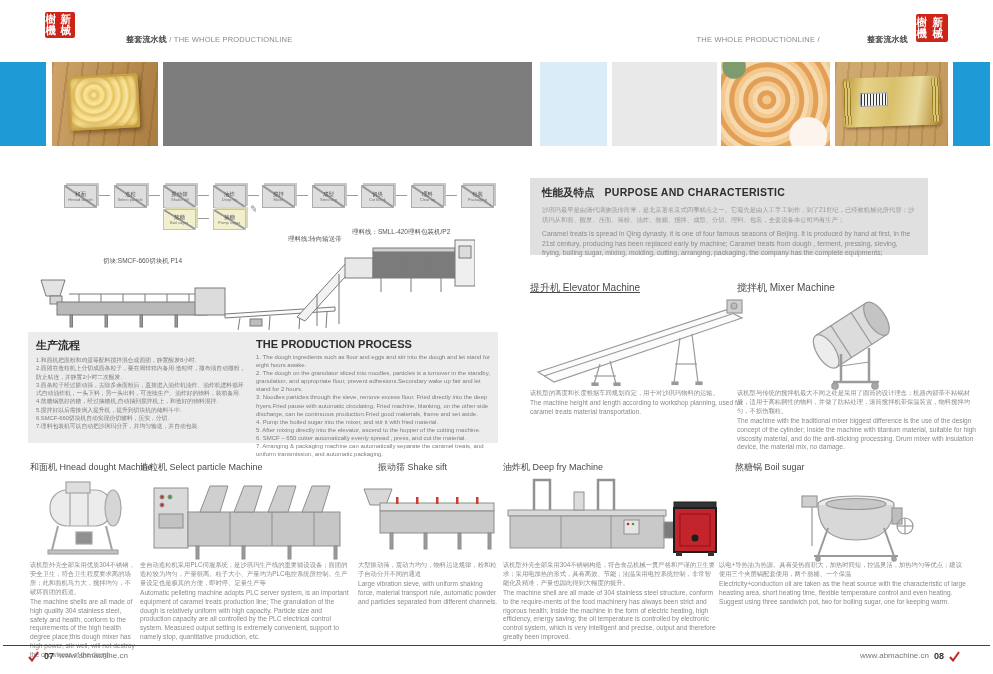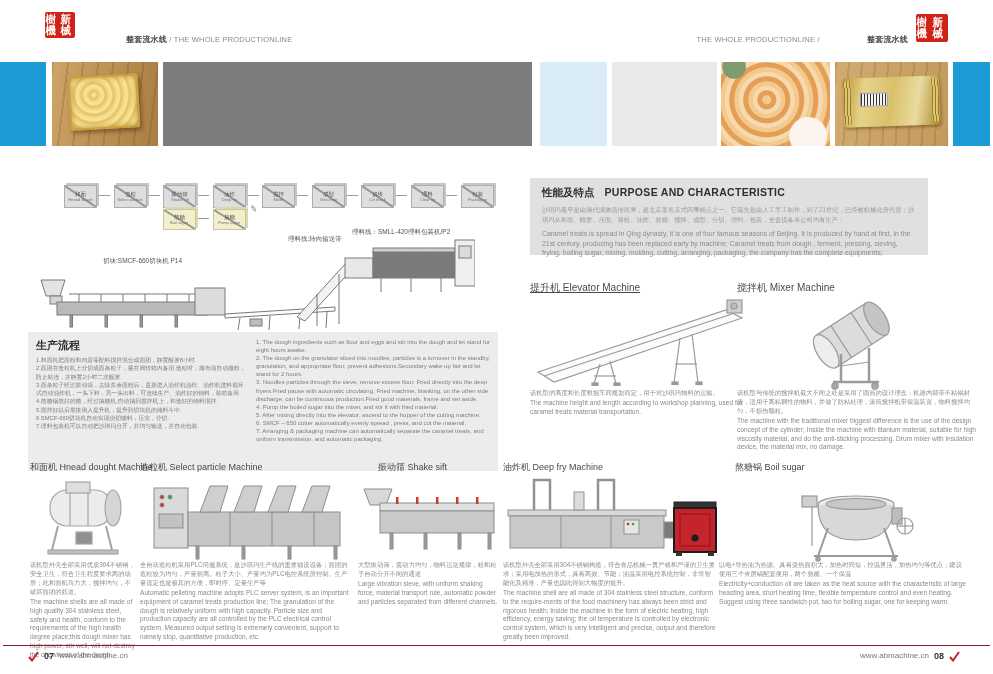--- a/index.html
+++ b/index.html
@@ -65,21 +65,21 @@
   .purpose-title .en{margin-left:10px;letter-spacing:.3px;}
   .p-cn{margin-top:5px;font-size:6.3px;line-height:10px;color:#999;}
   .p-en{margin-top:4px;font-size:6.9px;line-height:9.5px;color:#8c8c8c;}
 
   
   .feat-title{position:absolute;font-size:10px;color:#4a4a4a;white-space:nowrap;}
   .cap-cn{font-size:6.3px;line-height:9px;color:#8a8a8a;}
   .cap-en{font-size:6.6px;line-height:8.8px;color:#8a8a8a;margin-top:2px;}
 
   
-  .process{position:absolute;left:28px;top:332px;width:470px;height:139px;background:#ececec;box-sizing:border-box;}
+  .process{position:absolute;left:28px;top:332px;width:470px;height:111px;background:#ececec;box-sizing:border-box;}
   .proc-col-cn{position:absolute;left:8px;top:6px;width:212px;}
   .proc-col-en{position:absolute;left:228px;top:6px;width:236px;}
   .proc-title{font-size:11px;font-weight:bold;color:#2d2d2d;margin-bottom:3px;}
   .proc-list{margin:0;padding:0;list-style:none;}
   .proc-col-cn li{font-size:5.8px;line-height:8.3px;color:#7d7d7d;}
   .proc-col-en li{font-size:6px;line-height:8.1px;color:#7d7d7d;}
 
   
   .bm-title{position:absolute;font-size:9px;color:#4a4a4a;white-space:nowrap;}
   .bm-cap{position:absolute;}
@@ -293,20 +293,21 @@
         <li>1.和面机把面粉和鸡蛋等配料搅拌混合成面团，静置醒发8小时.</li>
         <li>2.面团在造粒机上分切成面条粒子，要在周转箱内备用.造粒时，撒布须自动撒粉，防止粘连，并静置2小时二次醒发.</li>
         <li>3.面条粒子经过振动筛，去除多余面粉后，直接进入油炸机油炸。油炸机进料循环式自动油炸机，一头下料，另一头出料，可连续生产。油炸好的物料，装箱备用.</li>
         <li>4.熬糖锅熬好的糖，经过抽糖机,自动抽到搅拌机上，和造好的物料混拌.</li>
         <li>5.搅拌好以后需接倒入提升机，提升到切块机的储料斗中.</li>
         <li>6.SMCF-660切块机自动实现份切辅料，压实，分切.</li>
         <li>7.理料包装机可以自动把沙琪玛分开，并均匀输送，并自动包装.</li>
       </ul>
     </div>
     <div class="proc-col-en">
+      <div class="proc-title">THE PRODUCTION PROCESS</div>
       <ul class="proc-list">
         <li>1. The dough ingredients such as flour and eggs and stir into the dough and let stand for eight hours awake.</li>
         <li>2. The dough on the granulator sliced into noodles, particles is a turnover in the standby, granulation, and appropriate flour, prevent adhesions.Secondary wake up fair and let stand for 2 hours.</li>
         <li>3. Noodles particles through the sieve, remove excess flour. Fried directly into the deep fryers.Fried pause with automatic circulating. Fried machine, blanking, on the other side discharge, can be continuous production.Fried good materials, frame and set aside.</li>
         <li>4. Pump the boiled sugar into the mixer, and stir it with fried material.</li>
         <li>5. After mixing directly into the elevator, ascend to the hopper of the cutting machine.</li>
         <li>6. SMCF – 650 cutter automatically evenly spread , press, and cut the material.</li>
         <li>7. Arranging &amp; packaging machine can automatically separate the caramel treats, and uniform transmission, and automatic packaging.</li>
       </ul>
     </div>

